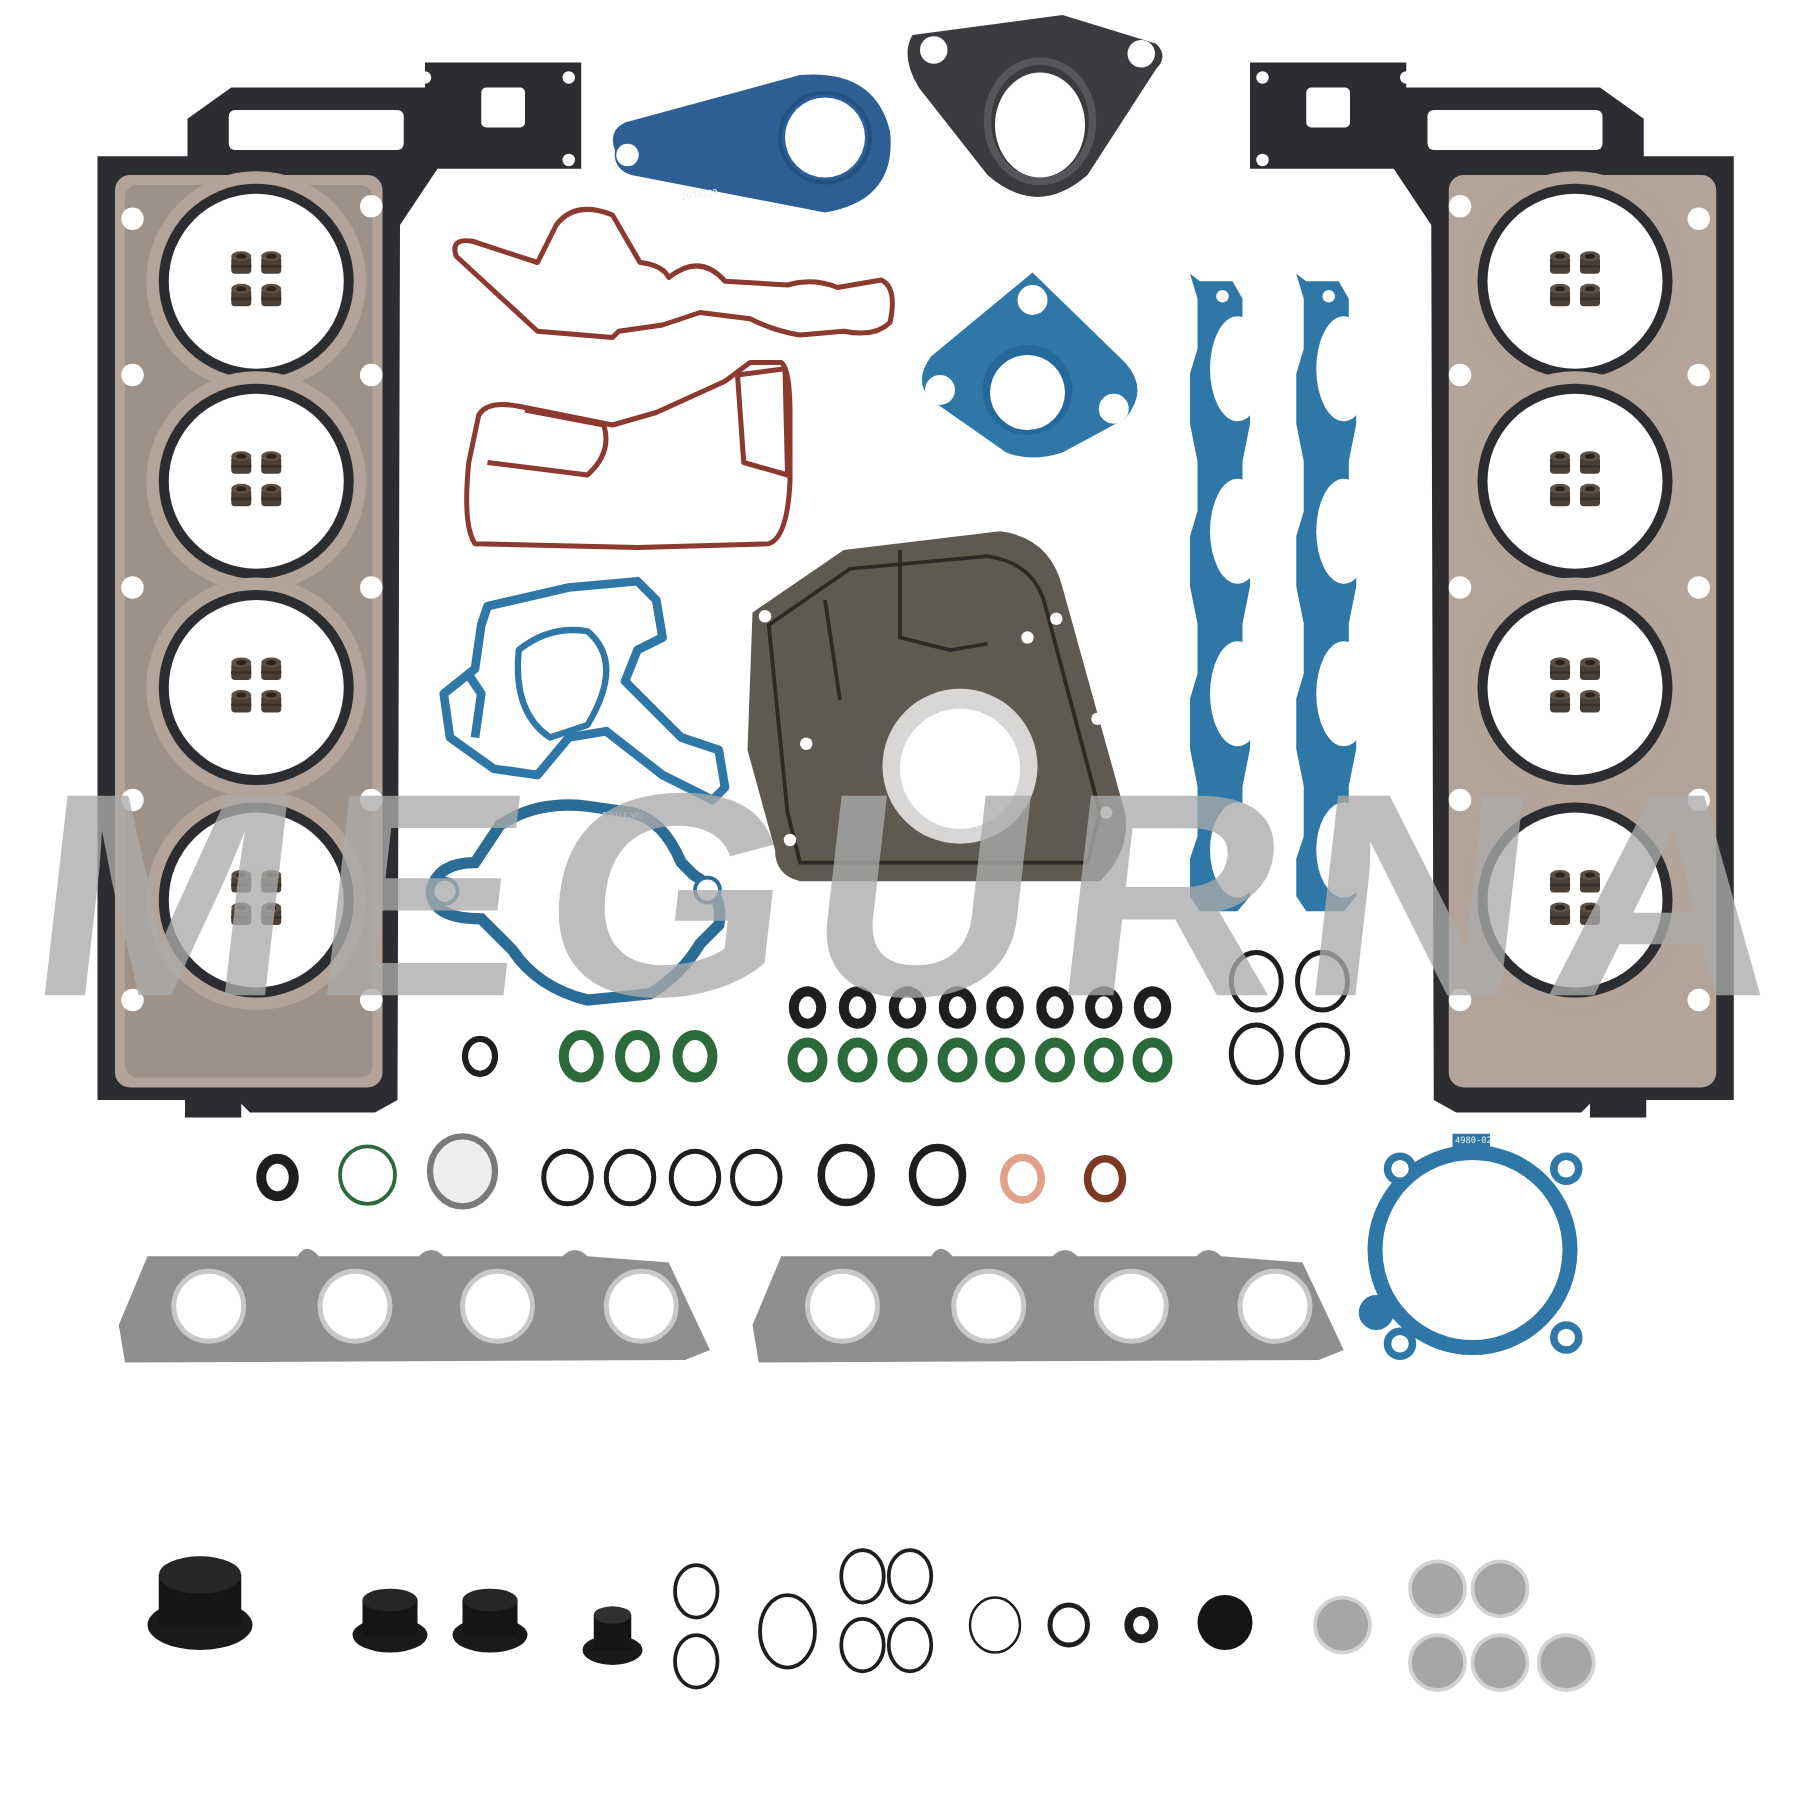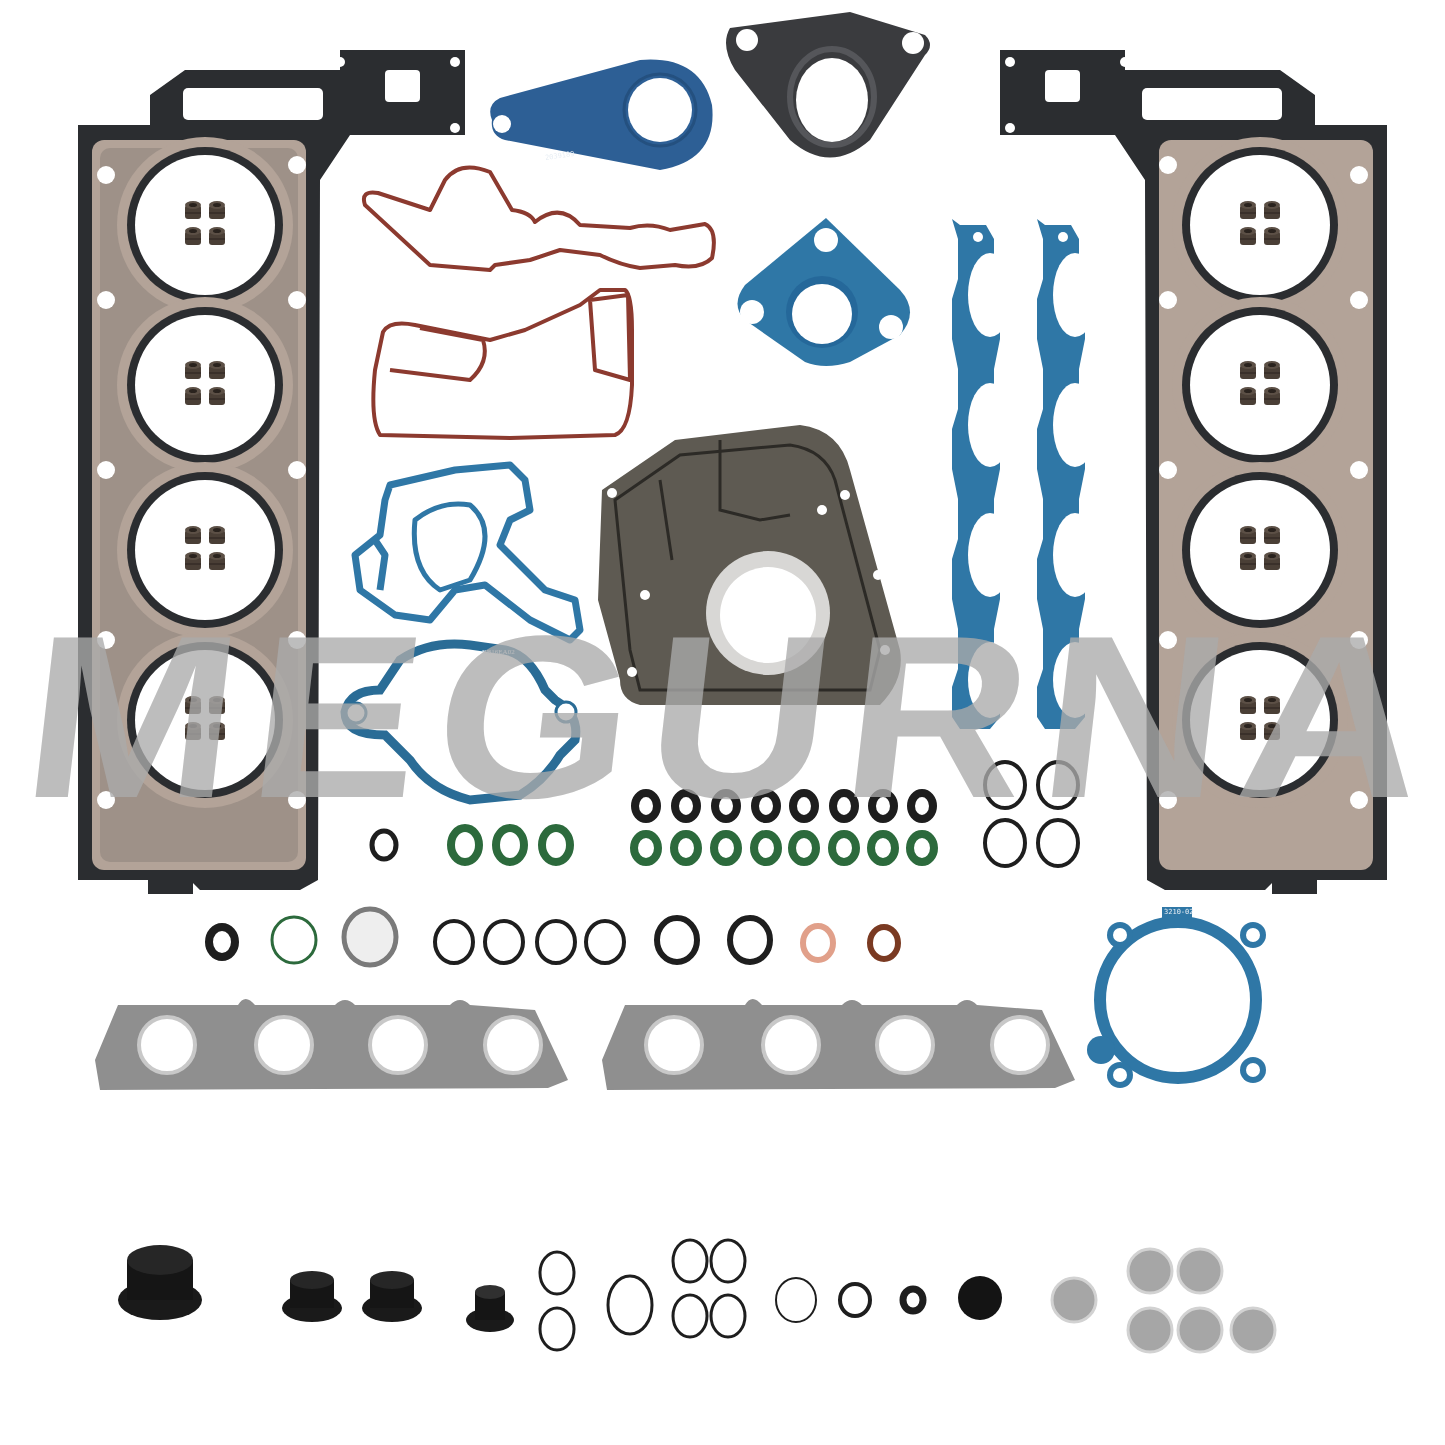--- a/index.html
+++ b/index.html
@@ -294,21 +294,21 @@
           <circle cx="1200" cy="1271" r="22"></circle>
       <circle cx="1150" cy="1330" r="22"></circle>
           <circle cx="1200" cy="1330" r="22"></circle>
           <circle cx="1253" cy="1330" r="22"></circle>
     </g>
   </g>
 </svg>
 
 <span class="tiny" style="left:545px;top:152px;transform:rotate(-8deg);">2039189</span>
 <span class="tiny" style="left:482px;top:648px;font-family:Liberation Serif, serif;">BB16EA02</span>
-<span class="tiny" style="left:1164px;top:908px;">3210-02</span>
+<span class="tiny" style="left:1164px;top:908px;">4980-02</span>
 
 <div class="watermark">
       <span>M</span>
       <span>E</span>
       <span>G</span>
       <span>U</span>
       <span>R</span>
       <span>N</span>
       <span>A</span>
     </div>

